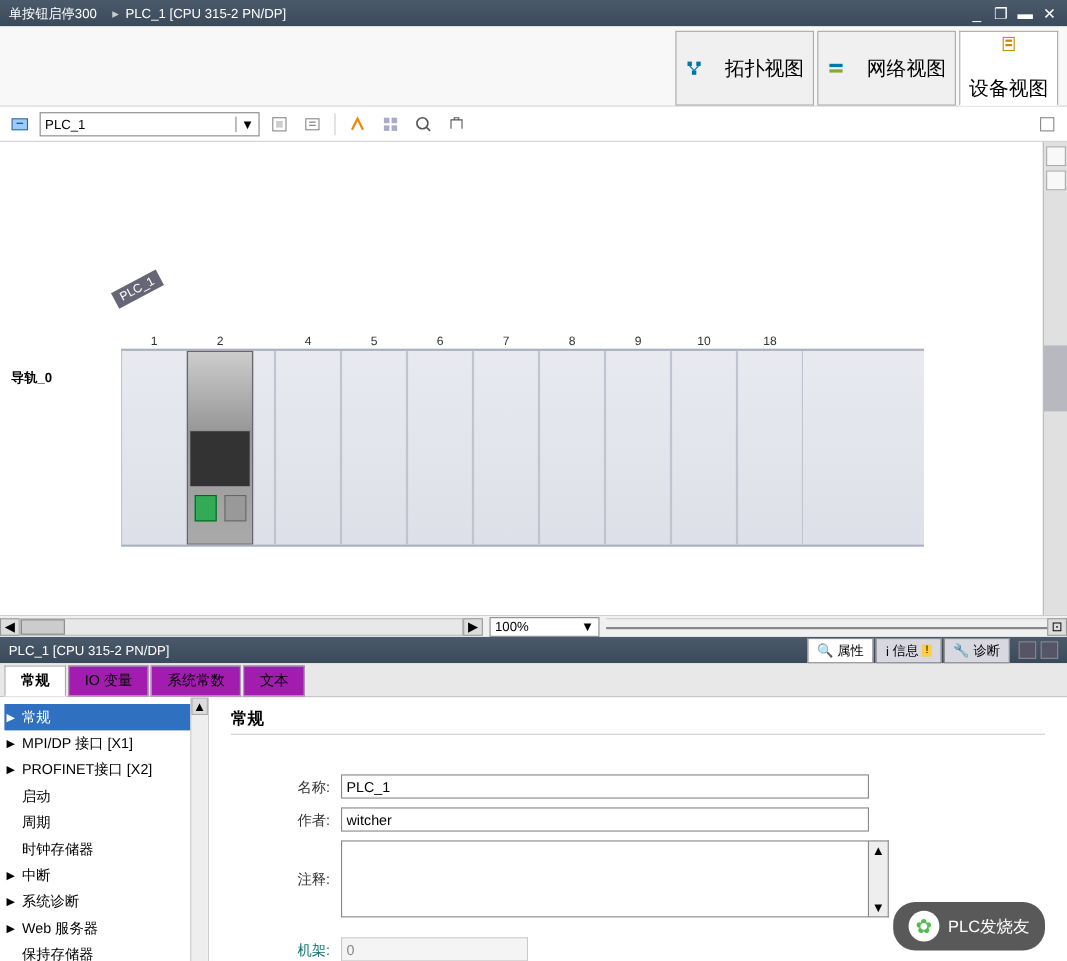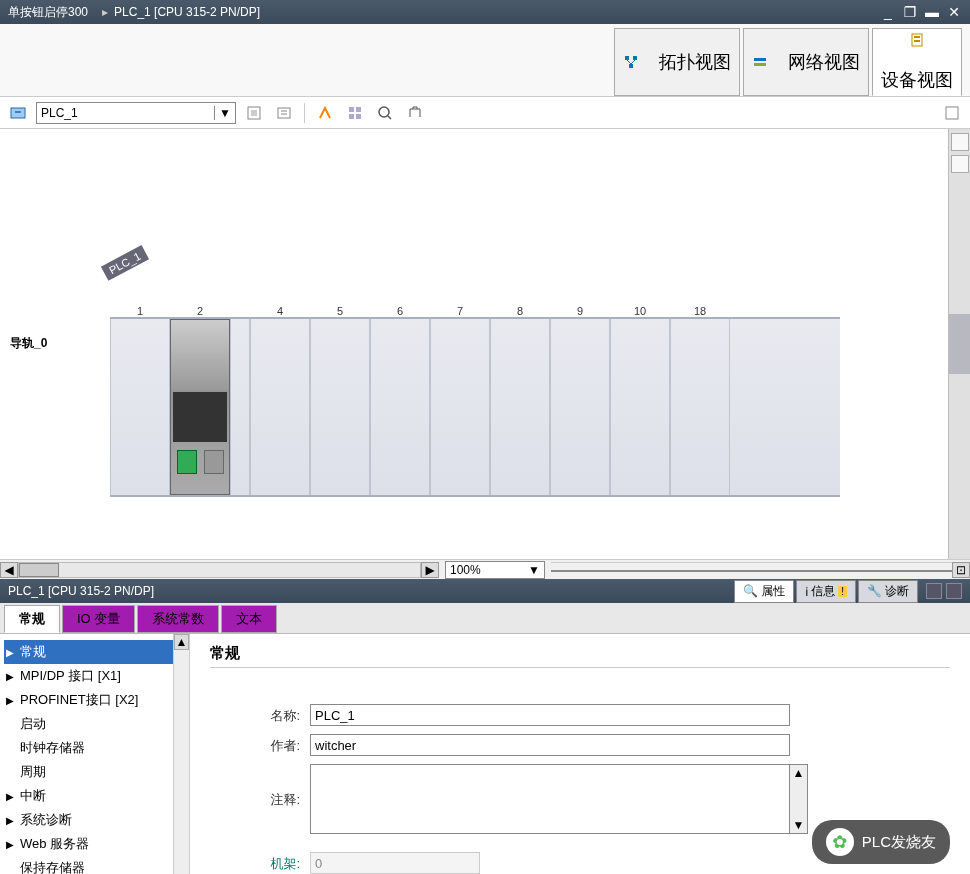--- a/index.html
+++ b/index.html
@@ -290,24 +290,24 @@
           <span>MPI/DP 接口 [X1]</span>
         </div>
         <div class="tree-item">
           <span class="exp">▶</span>
           <span>PROFINET接口 [X2]</span>
         </div>
         <div class="tree-item">
           <span>启动</span>
         </div>
         <div class="tree-item">
+          <span>周期</span>
+        </div>
+        <div class="tree-item">
           <span>时钟存储器</span>
-        </div>
-        <div class="tree-item">
-          <span>周期</span>
         </div>
         <div class="tree-item">
           <span class="exp">▶</span>
           <span>中断</span>
         </div>
         <div class="tree-item">
           <span class="exp">▶</span>
           <span>系统诊断</span>
         </div>
         <div class="tree-item">

